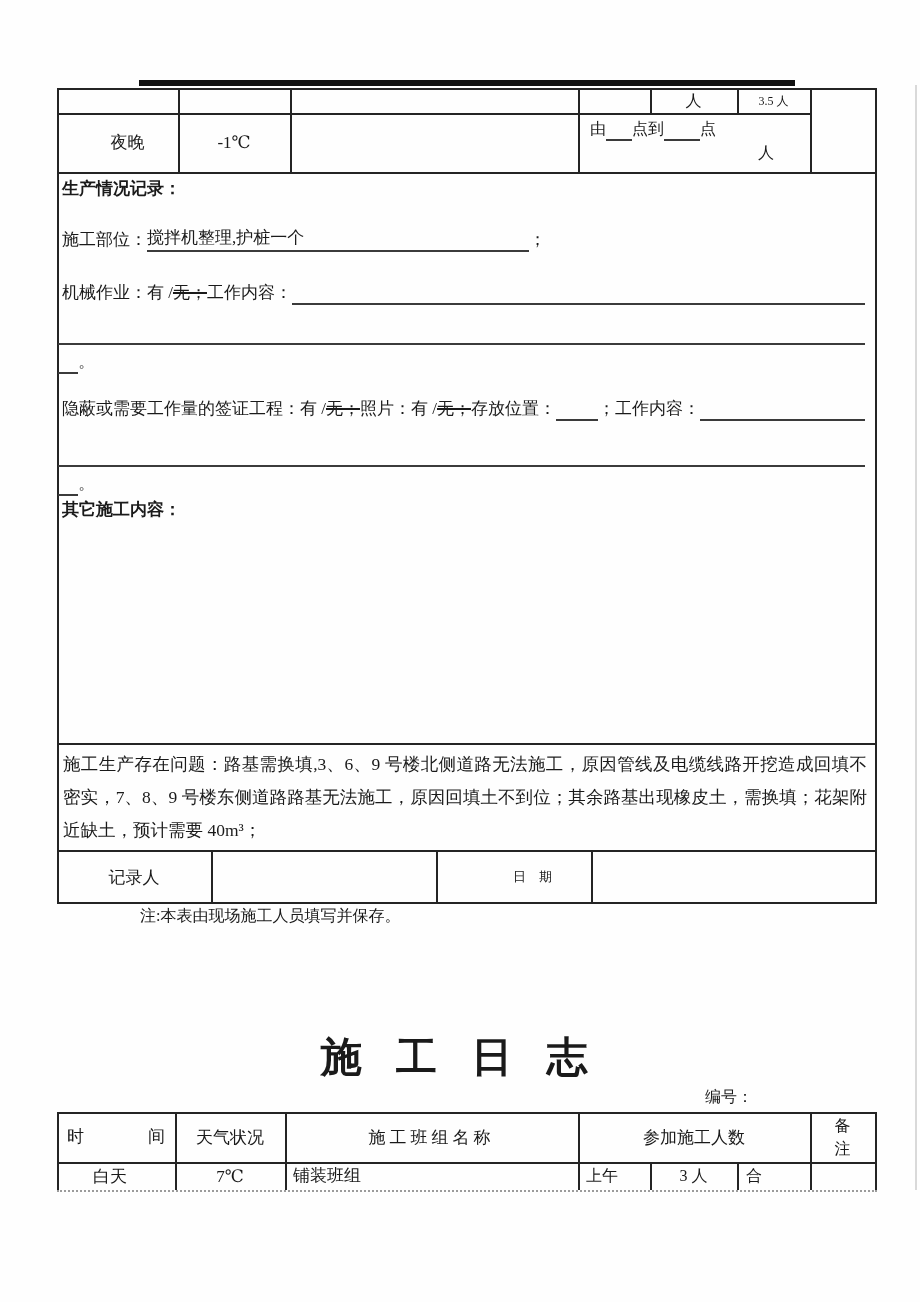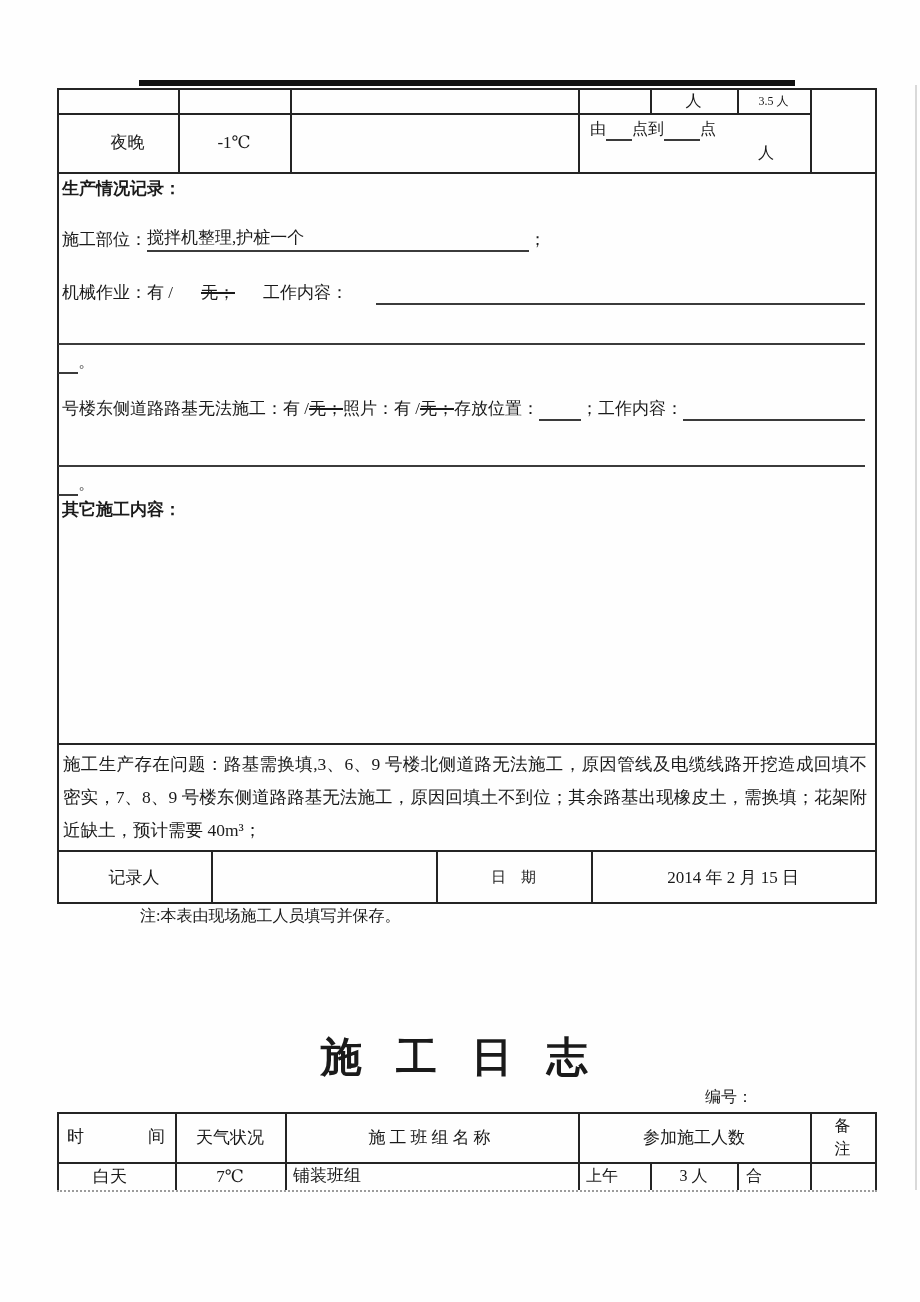--- a/index.html
+++ b/index.html
@@ -63,35 +63,35 @@
   <div class="vl" style="left:875px; top:172px; height:571px;"></div>
 
   <div class="txt bold" style="left:62px; top:177px; font-size:17px;">生产情况记录：</div>
 
   <div class="fieldrow" style="left:62px; top:226px; font-size:17px;">
     <span>施工部位：</span>
     <span class="fill"><span>搅拌机整理,护桩一个</span></span>
     <span>；</span>
   </div>
 
-  <div class="fieldrow" style="left:62px; top:281px; width:803px; font-size:17px;gap:28px;">
+  <div class="fieldrow" style="left:62px; top:281px; width:803px; font-size:17px;">
     <span>机械作业：有 /</span>
     <span class="strike">无；</span>
     <span>工作内容：</span>
     <span class="grow"></span>
   </div>
 
   <div class="hl" style="left:58px; top:343px; width:807px; background:#3b3b3b;"></div>
   <div class="fieldrow" style="left:58px; top:350px; font-size:17px;">
     <span class="blank" style="width:20px;"></span>
     <span>。</span>
   </div>
 
   <div class="fieldrow" style="left:62px; top:397px; width:803px; font-size:17px;">
-    <span>号楼东侧道路路基无法施工：有 /</span>
+    <span>隐蔽或需要工作量的签证工程：有 /</span>
     <span class="strike">无；</span>
     <span>照片：有 / </span>
     <span class="strike">无；</span>
     <span>存放位置：</span>
     <span class="blank" style="width:42px;"></span>
     <span>；</span>
     <span>工作内容：</span>
     <span class="grow"></span>
   </div>
 
@@ -110,22 +110,21 @@
 
   <div class="hl" style="left:57px; top:850px; width:820px;"></div>
   <div class="hl" style="left:57px; top:902px; width:820px;"></div>
   <div class="vl" style="left:57px;  top:850px; height:54px;"></div>
   <div class="vl" style="left:211px; top:850px; height:54px;"></div>
   <div class="vl" style="left:436px; top:850px; height:54px;"></div>
   <div class="vl" style="left:591px; top:850px; height:54px;"></div>
   <div class="vl" style="left:875px; top:850px; height:54px;"></div>
 
   <div class="txt c" style="left:57px; top:852px; width:154px; height:50px; font-size:17px;">记录人</div>
-  <div class="txt c" style="left:436px; top:852px; width:155px; height:50px; font-size:15px;">日　期</div>
-  <div class="txt c" style="left:591px; top:852px; width:284px; height:50px; font-size:17px;">2014 年 2 月 15 日</div>
+  <div class="txt c" style="left:436px; top:852px; width:155px; height:50px; font-size:13px;padding-left:19px;">日　期</div>
 
   <div class="txt" style="left:140px; top:906px; font-size:16px;">注:本表由现场施工人员填写并保存。</div>
 
   <div class="txt bold" style="left:0; top:1030px; width:920px; text-align:center; font-size:41px; letter-spacing:12px;">施 工 日 志</div>
   <div class="txt" style="left:705px; top:1087px; font-size:16px;">编号：</div>
 
   <div class="hl" style="left:57px; top:1112px; width:820px;"></div>
   <div class="hl" style="left:57px; top:1162px; width:820px;"></div>
   <div class="hl dotted" style="left:57px; top:1190px; width:820px;"></div>
   <div class="vl" style="left:57px;  top:1112px; height:78px;"></div>

